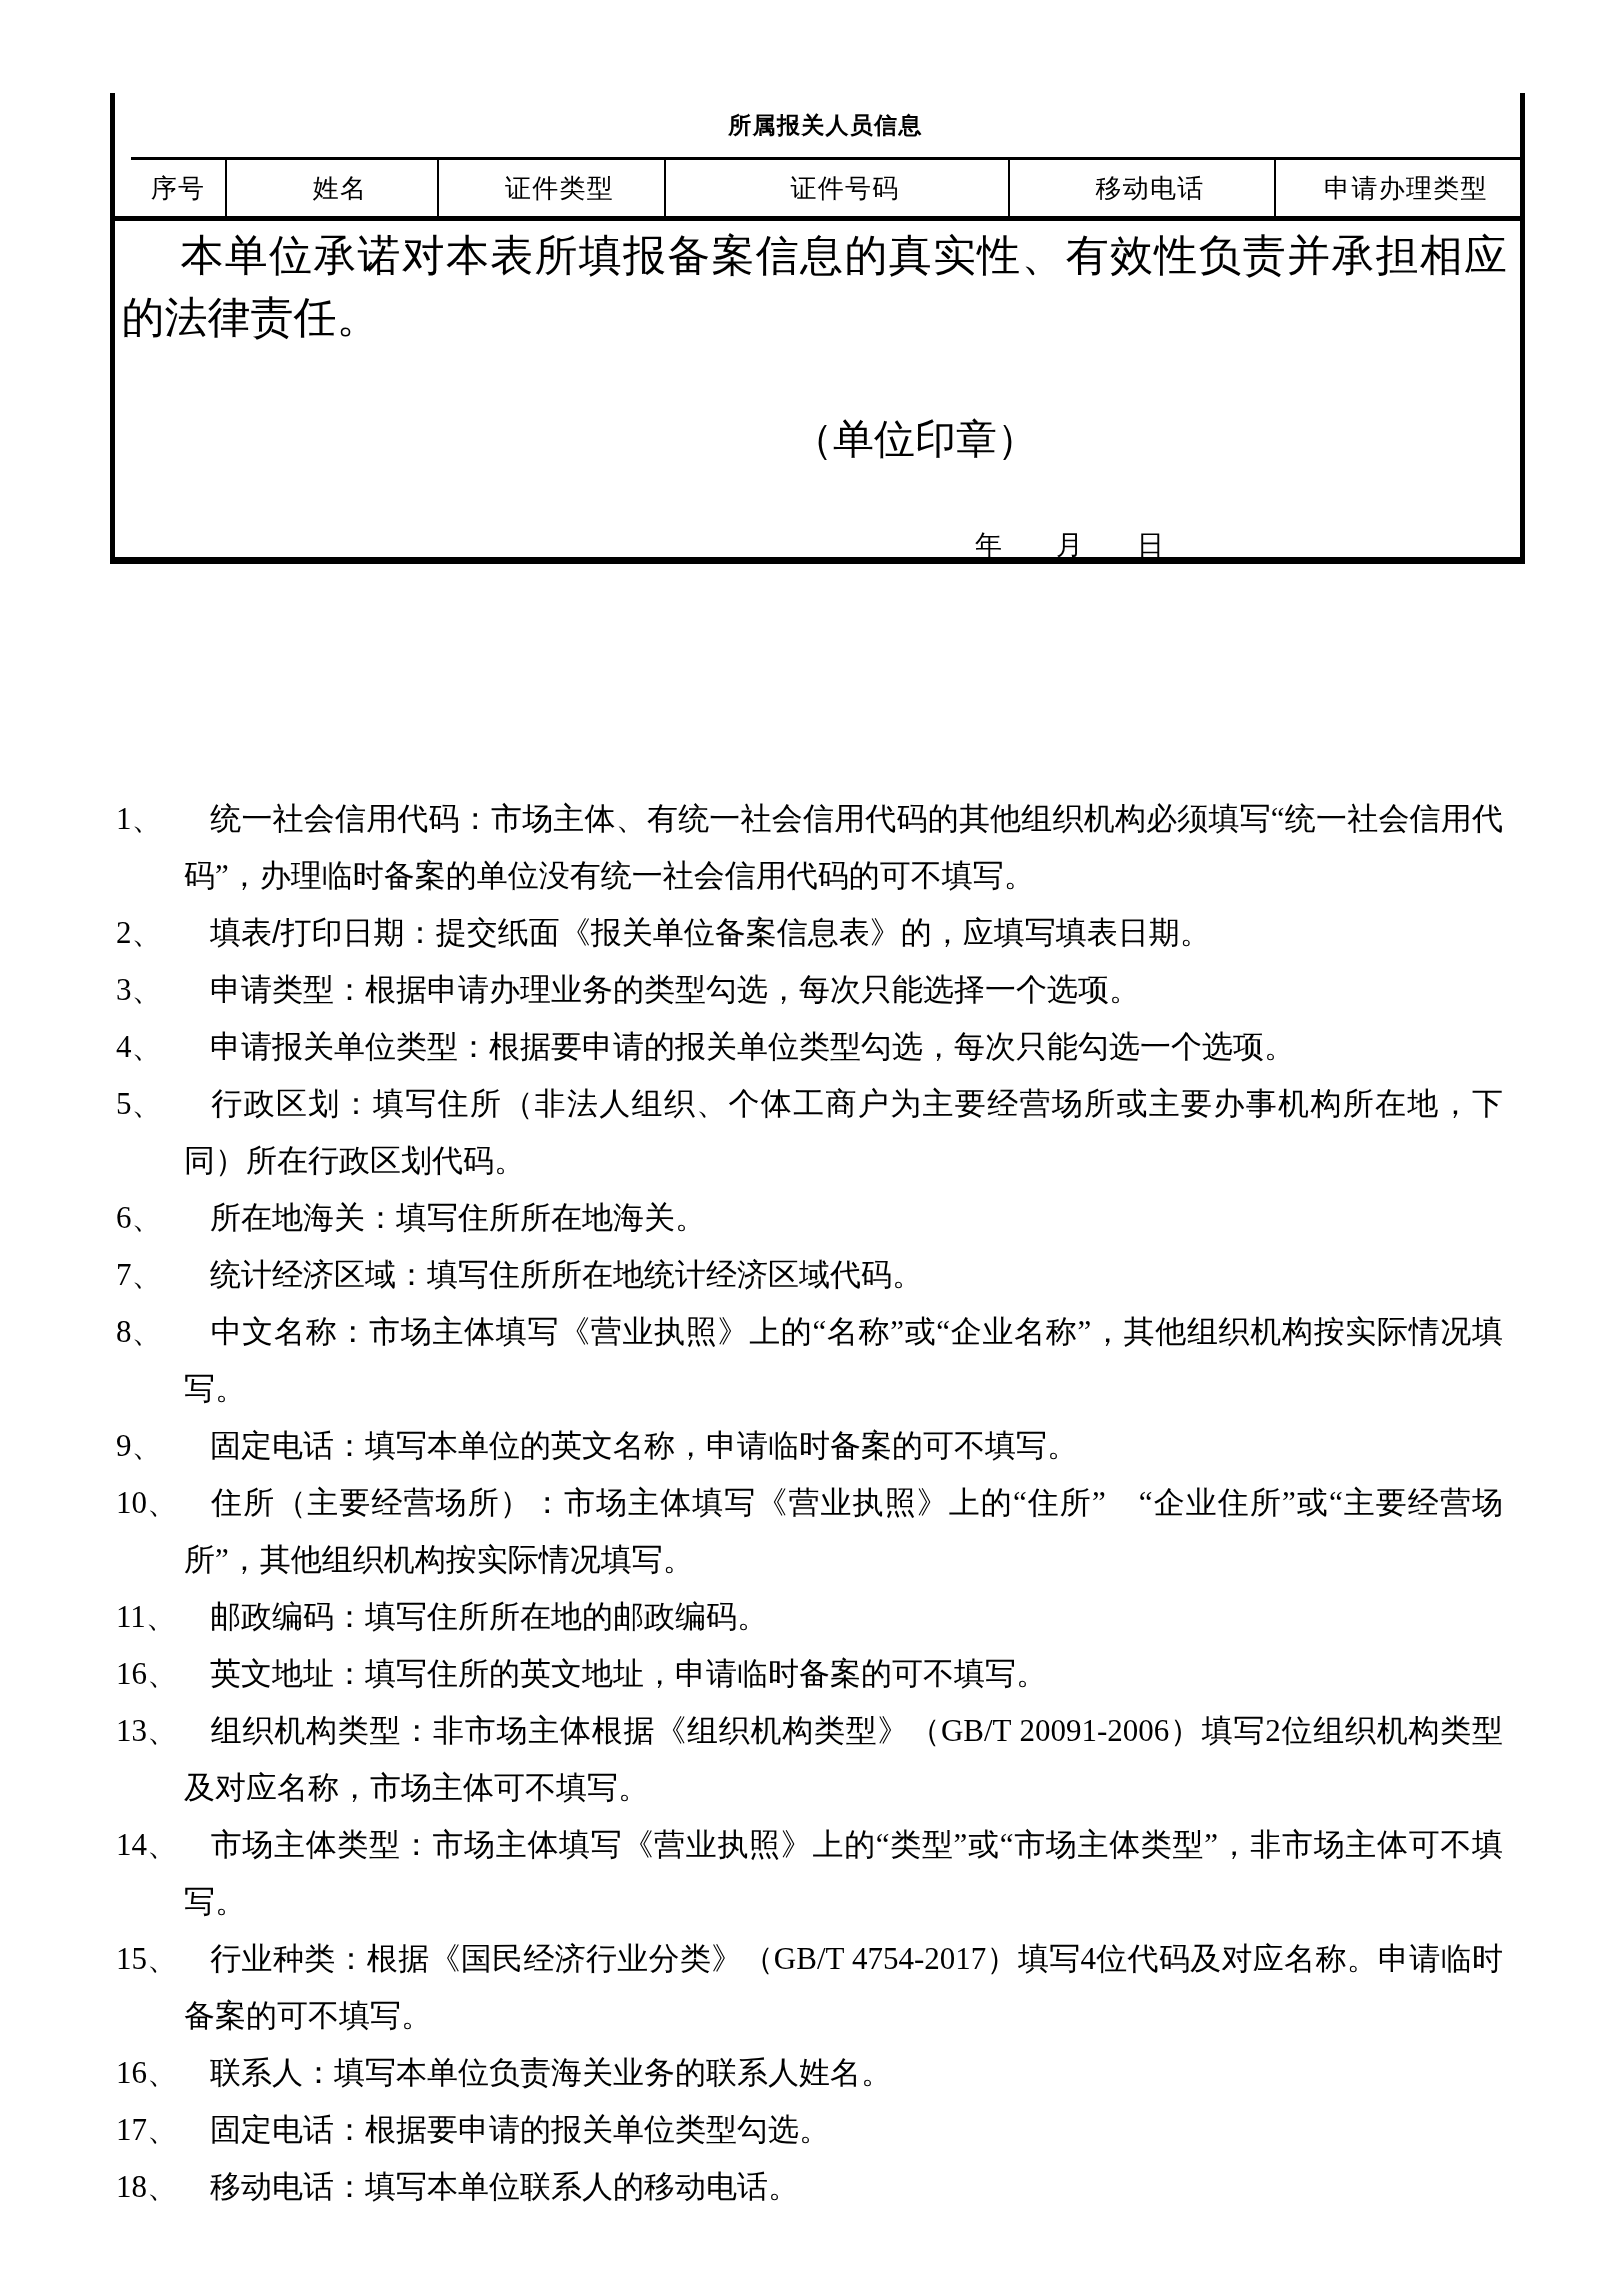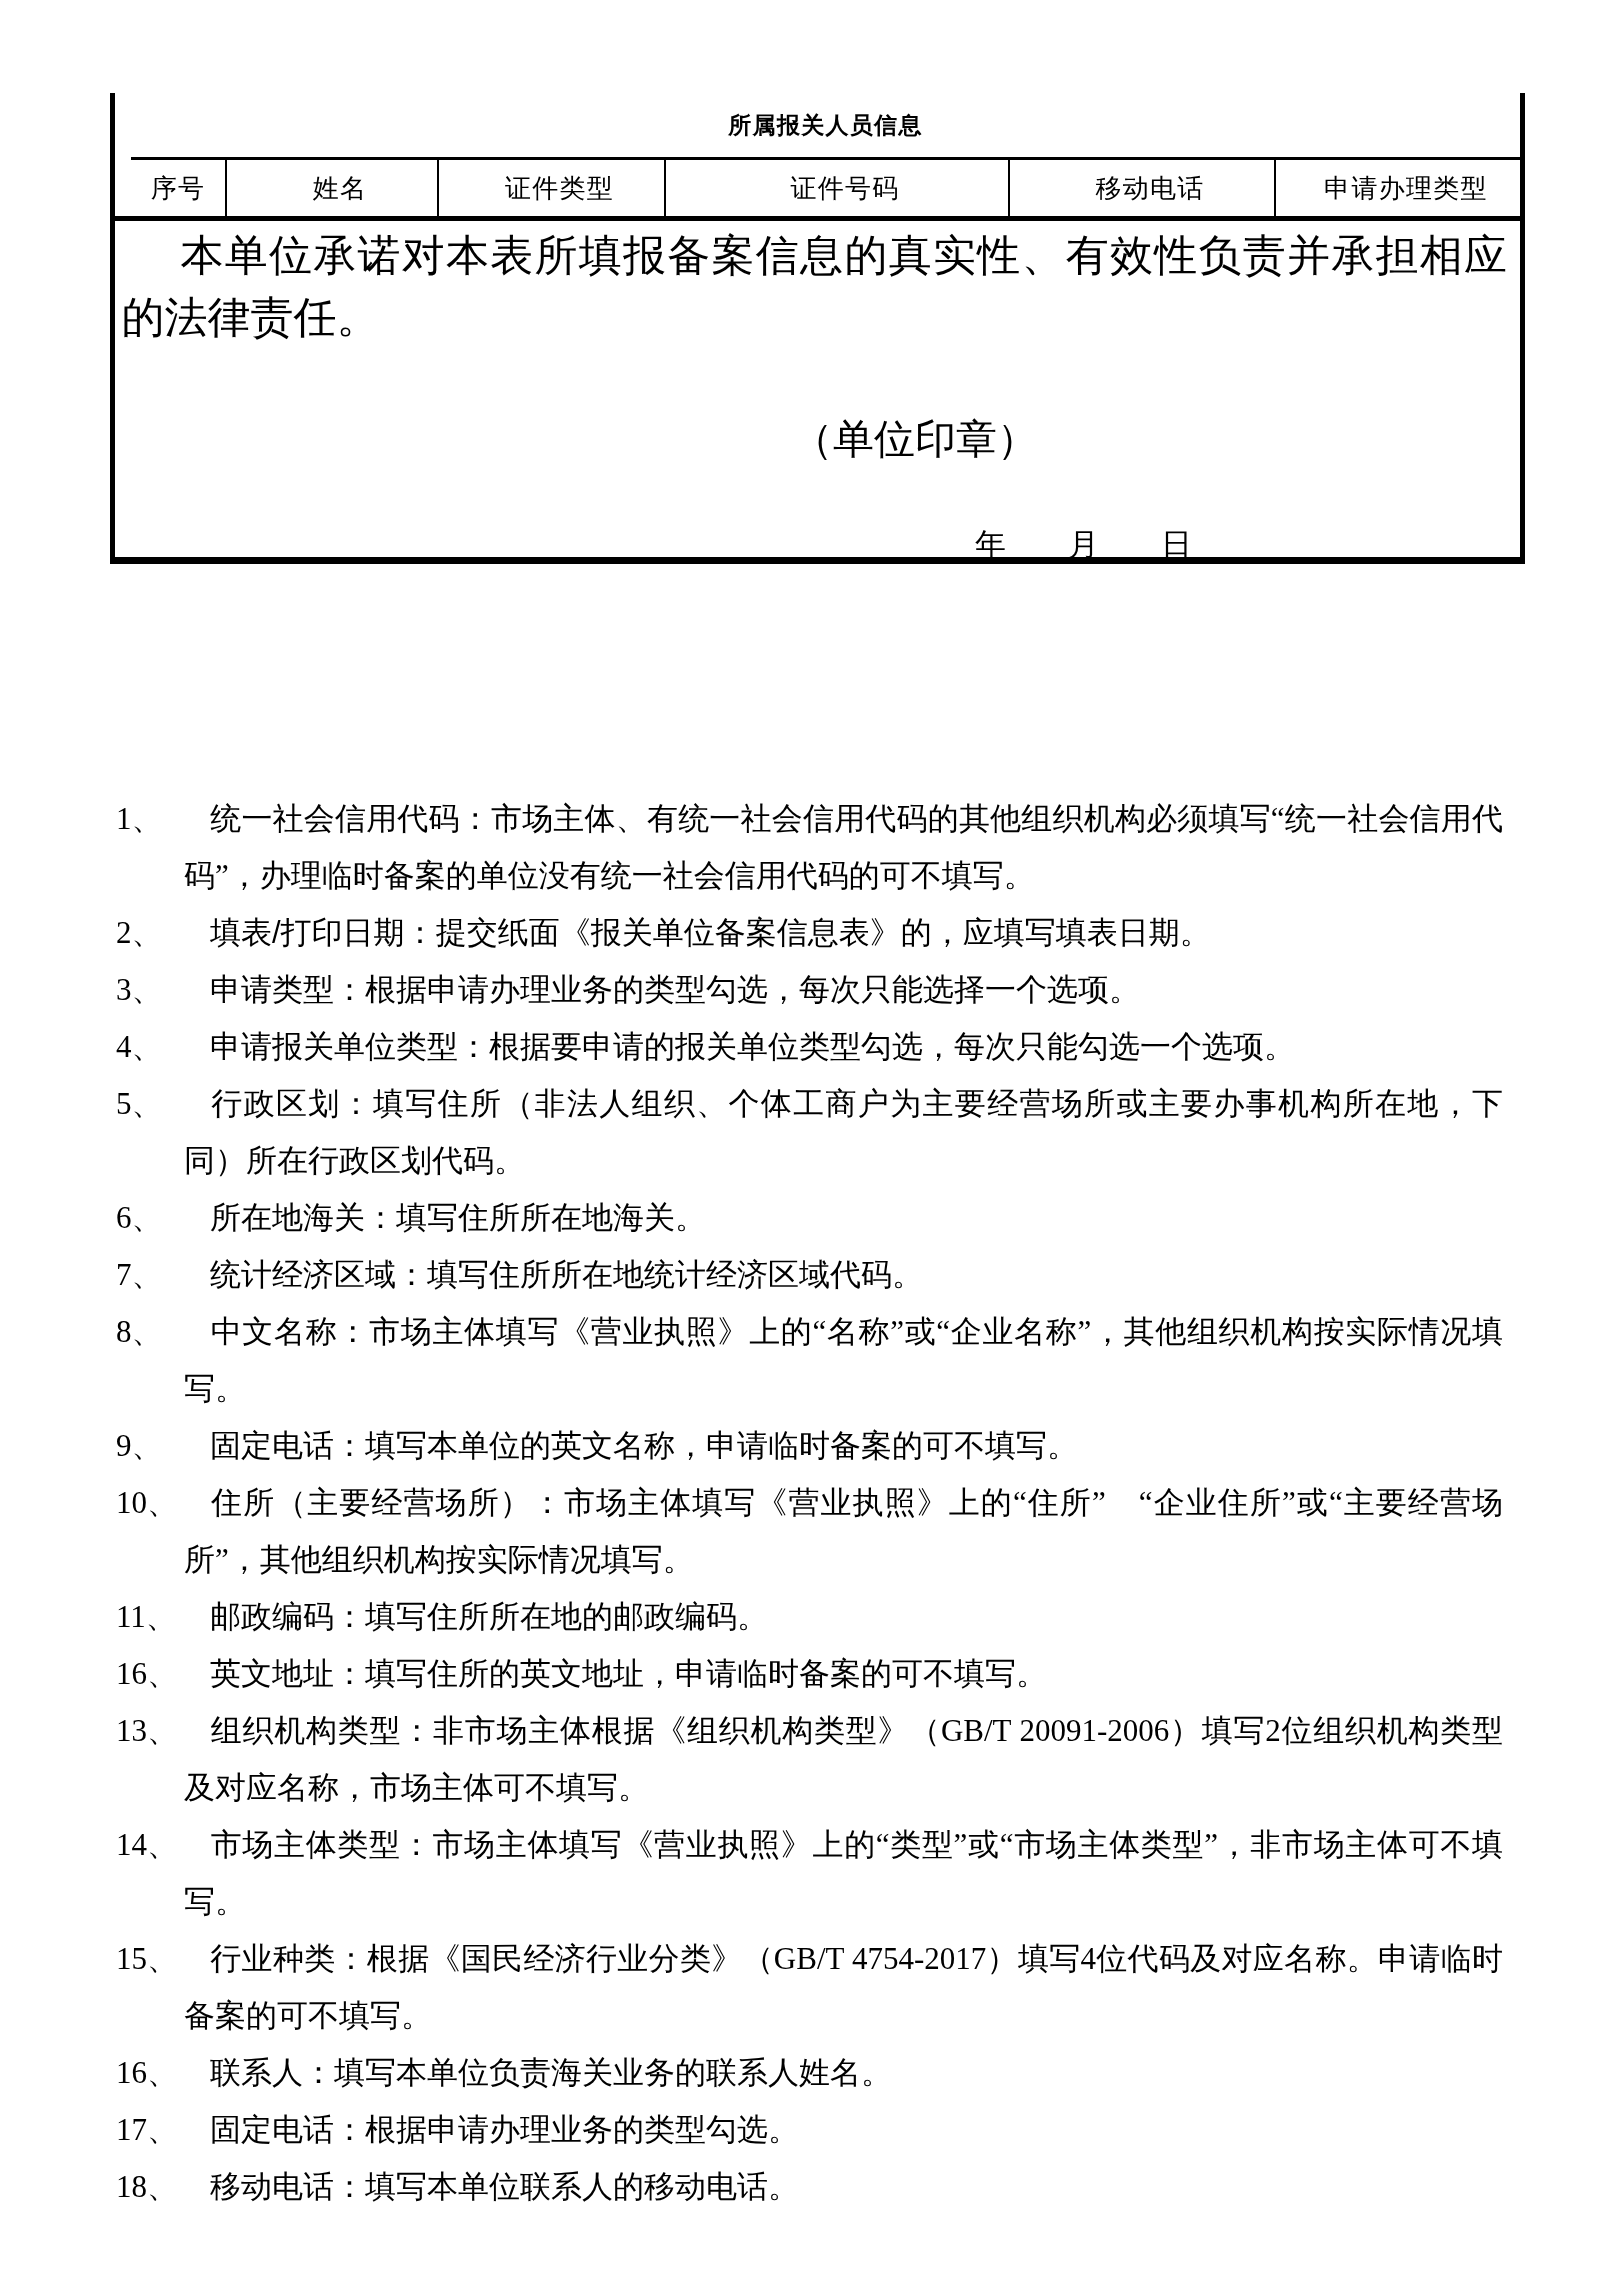--- a/index.html
+++ b/index.html
@@ -82,21 +82,21 @@
   .seal {
     position: absolute;
     left: 677px;
     top: 187px;
     font-size: 41px;
   }
   .dateline {
     position: absolute;
     left: 860px;
     top: 293px;
-    font-size: 31px;
+    font-size: 27px;
     text-align: center;
   }
 
   
   .notes {
     position: absolute;
     left: 116px;
     top: 790px;
     width: 1387px;
     font-size: 31px;
@@ -171,19 +171,19 @@
   <p class="note"><span class="note-num">16、</span><span class="note-label">英文地址：</span><span class="note-text">填写住所的英文地址，申请临时备案的可不填写。</span></p>
 
   <p class="note"><span class="note-num">13、</span><span class="note-label">组织机构类型：</span><span class="note-text">非市场主体根据《组织机构类型》（GB/T 20091-2006）填写2位组织机构类型及对应名称，市场主体可不填写。</span></p>
 
   <p class="note"><span class="note-num">14、</span><span class="note-label">市场主体类型：</span><span class="note-text">市场主体填写《营业执照》上的“类型”或“市场主体类型”，非市场主体可不填写。</span></p>
 
   <p class="note"><span class="note-num">15、</span><span class="note-label">行业种类：</span><span class="note-text">根据《国民经济行业分类》（GB/T 4754-2017）填写4位代码及对应名称。申请临时备案的可不填写。</span></p>
 
   <p class="note"><span class="note-num">16、</span><span class="note-label">联系人：</span><span class="note-text">填写本单位负责海关业务的联系人姓名。</span></p>
 
-  <p class="note"><span class="note-num">17、</span><span class="note-label">固定电话：</span><span class="note-text">根据申请办理业务的类型勾选。</span></p>
+  <p class="note"><span class="note-num">17、</span><span class="note-label">固定电话：</span><span class="note-text">根据要申请的报关单位类型勾选。</span></p>
 
   <p class="note"><span class="note-num">18、</span><span class="note-label">移动电话：</span><span class="note-text">填写本单位联系人的移动电话。</span></p>
 </main>
 
 </div>
 
 
 </body></html>

